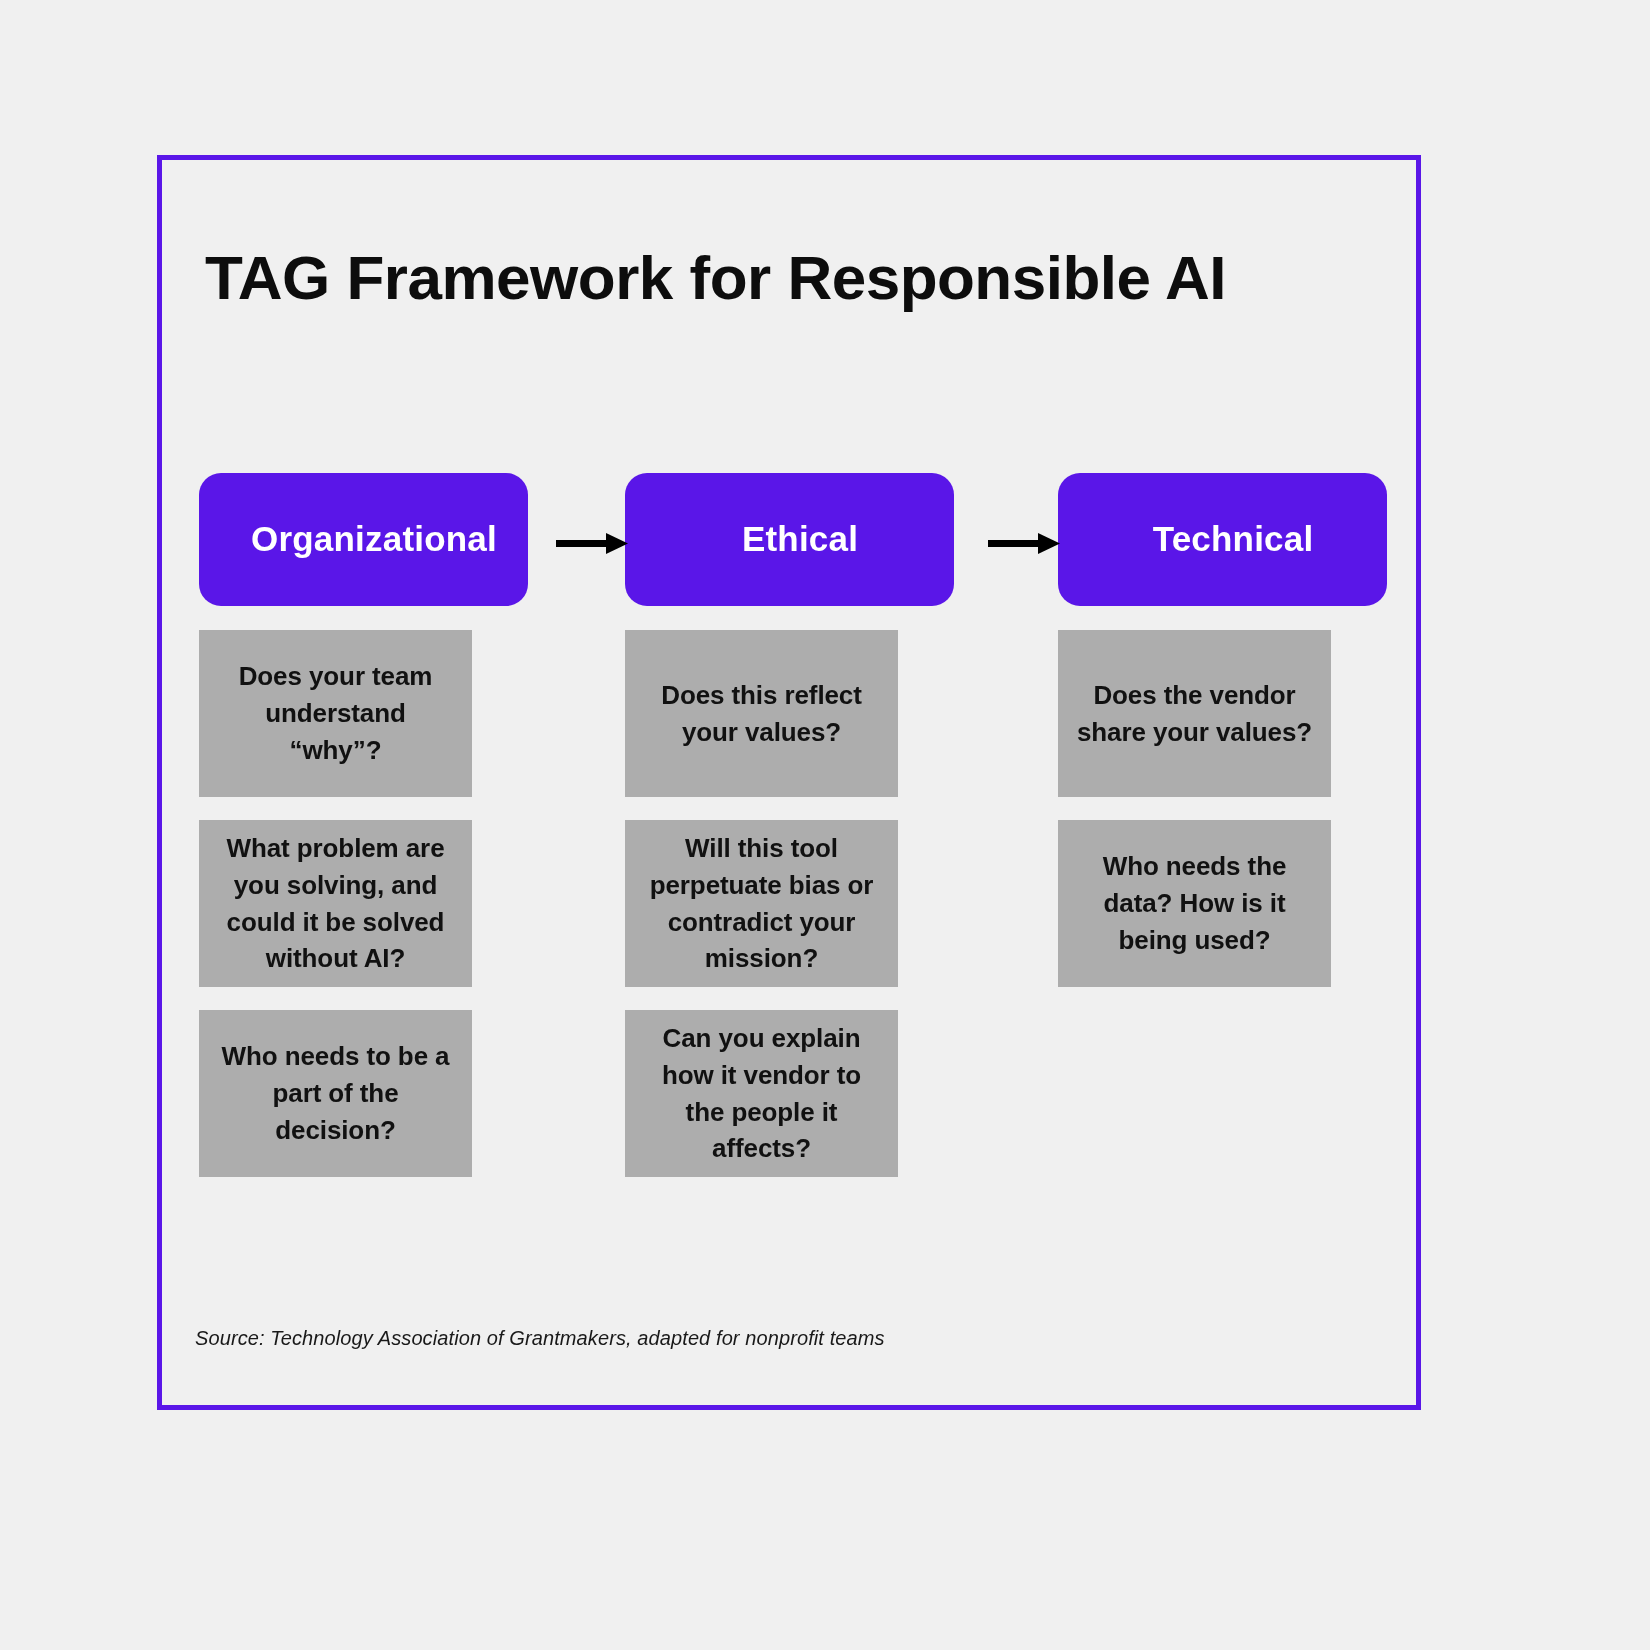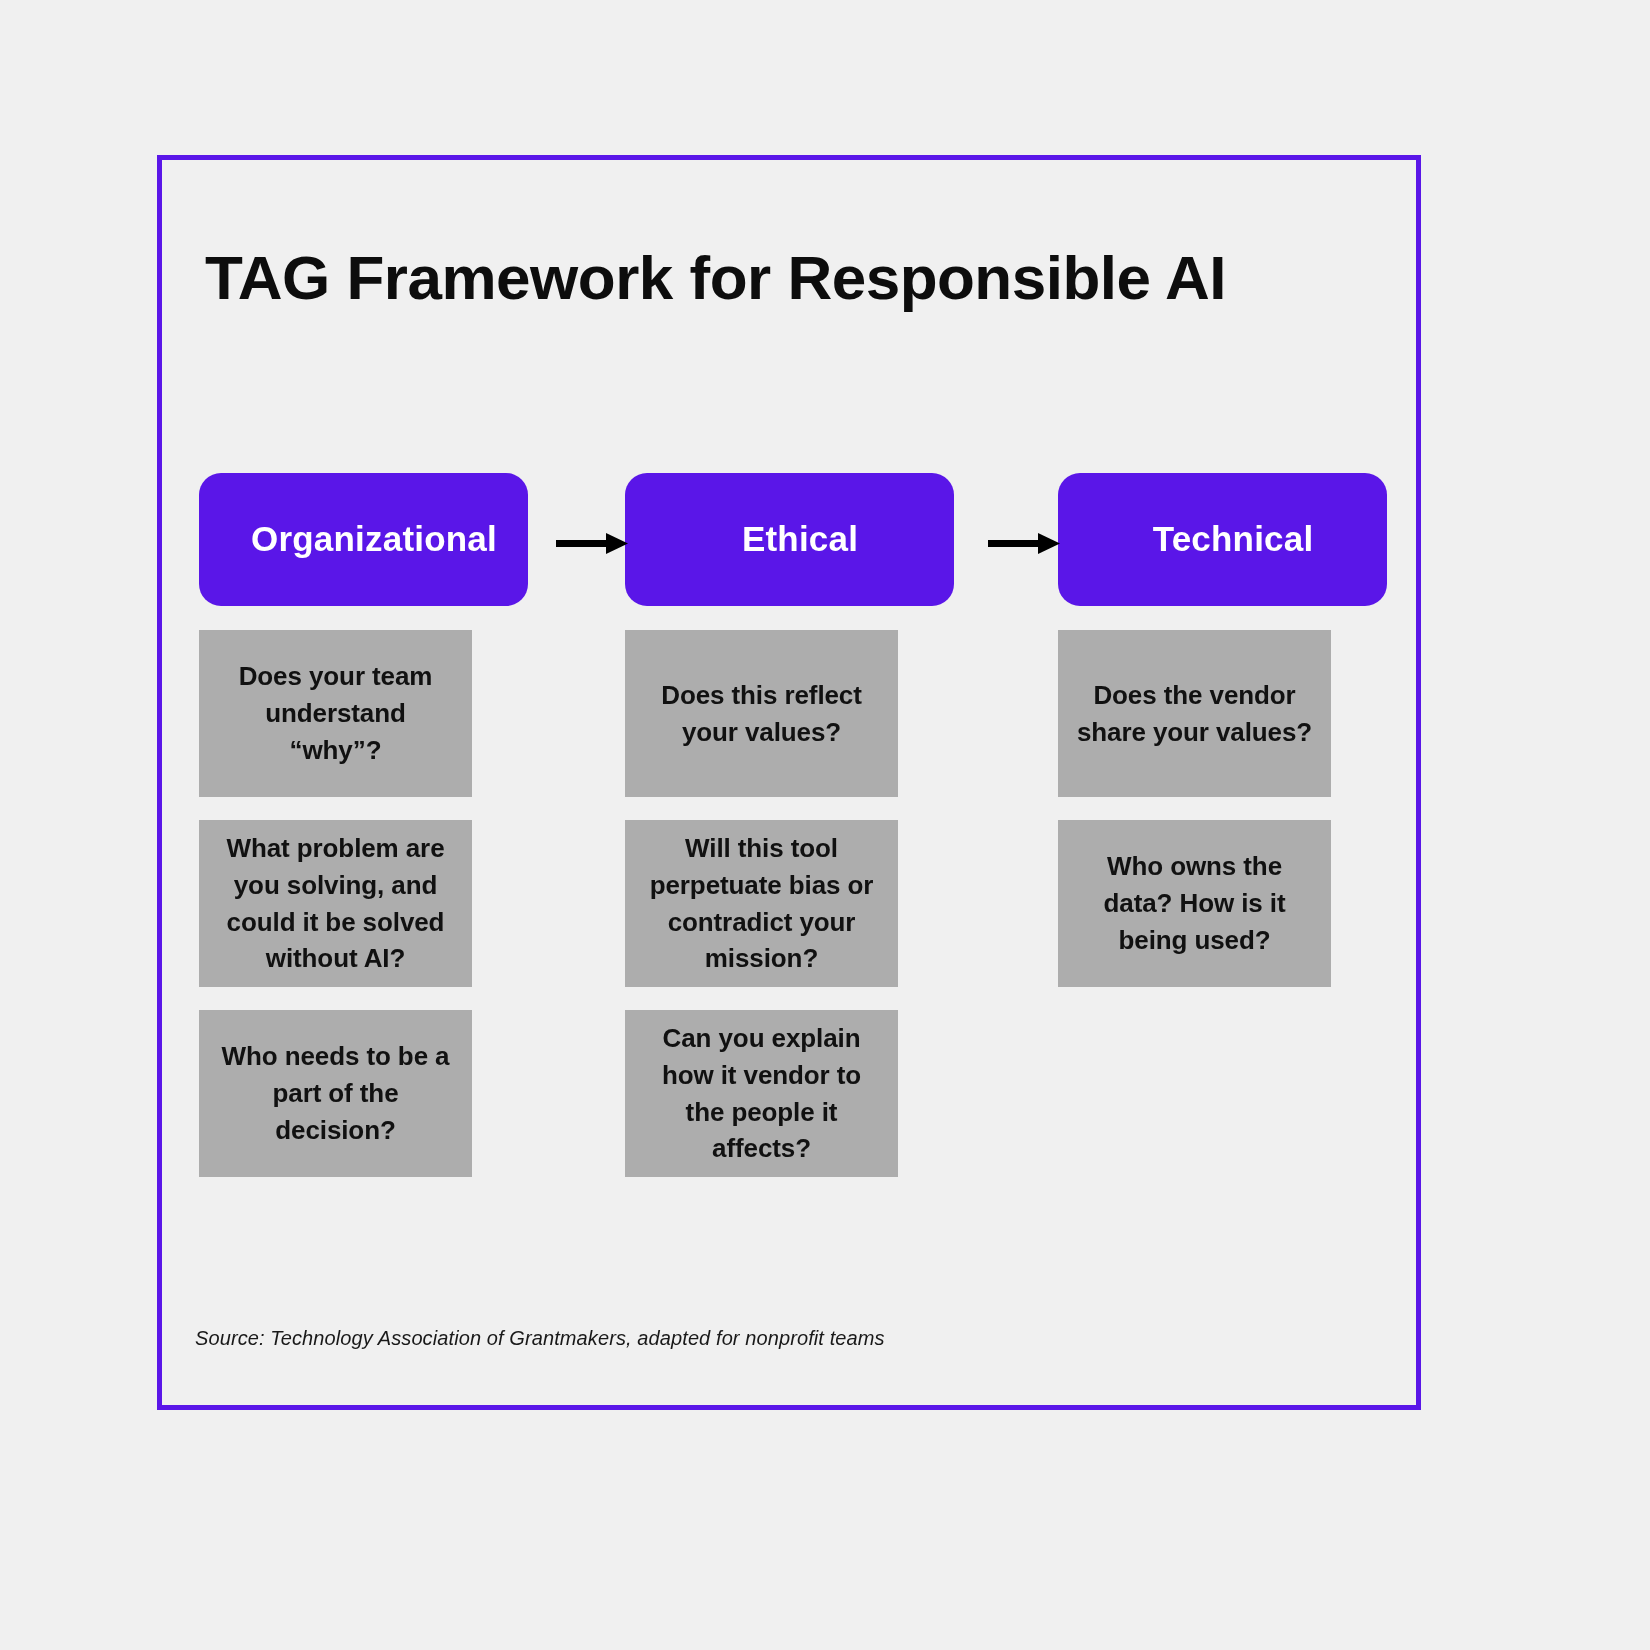--- a/index.html
+++ b/index.html
@@ -180,21 +180,21 @@
 
     <div class="column col-2">
       <div class="col-header">
         <div class="col-header-label">Technical</div>
       </div>
       <div class="cards">
         <div class="card card-h3">
           <div class="card-text">Does the vendor share your values?</div>
         </div>
         <div class="card card-h3">
-          <div class="card-text">Who owns the data? How is it being used?</div>
+          <div class="card-text">Who needs the data? How is it being used?</div>
         </div>
         <div class="card card-h3 empty"></div>
       </div>
     </div>
 
     <div class="arrow arrow-0">
       <svg width="72" height="28" viewBox="0 0 72 28">
         <rect x="0" y="11" width="55" height="7" fill="#000000"></rect>
         <path d="M50 4 L72 14.5 L50 25 Z" fill="#000000"></path>
       </svg>

